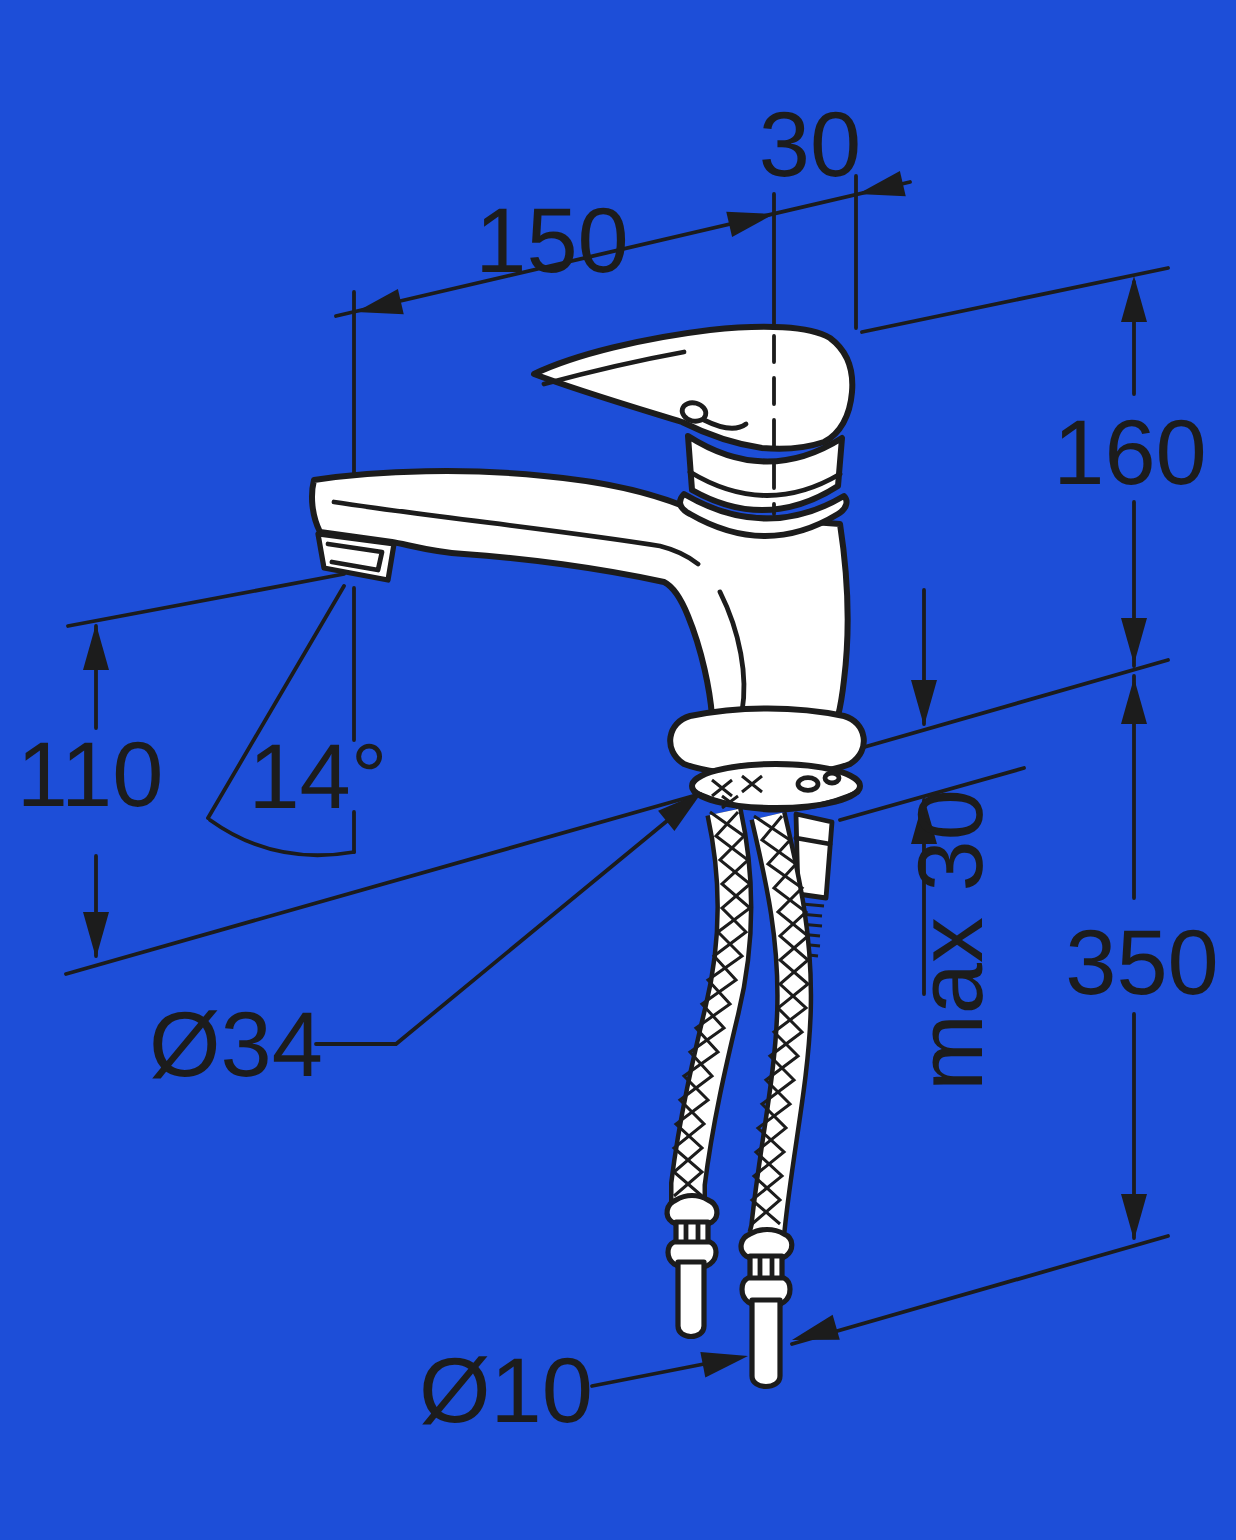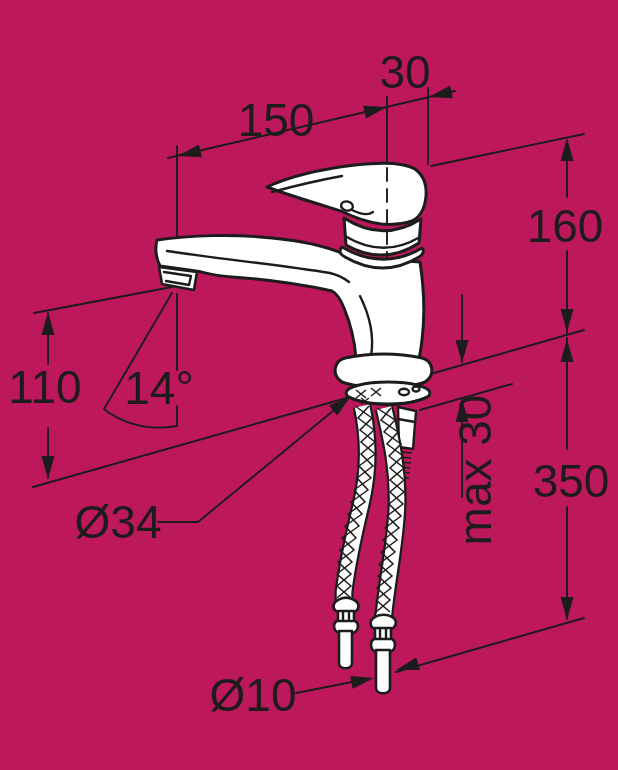--- a/index.html
+++ b/index.html
@@ -1,17 +1,17 @@
 <!DOCTYPE html>
 <html><head>
 <meta charset="utf-8">
 <style>
   html,body { margin:0; padding:0; background:#ffffff; }
   .stage {
-    width:618px; height:770px; background:#be185d;
+    width:618px; height:770px; background:#1d4ed8;
     position:relative; overflow:hidden;
     font-family:"Liberation Sans", sans-serif;
   }
   svg { display:block; }
   .outline  { fill:#ffffff; stroke:#1c1c1c; stroke-width:3;   stroke-linejoin:round; stroke-linecap:round; }
   .stroke2  { fill:none;    stroke:#1c1c1c; stroke-width:2.4; stroke-linejoin:round; stroke-linecap:round; }
   .dim      { fill:none;    stroke:#1c1c1c; stroke-width:1.9; stroke-linecap:round; }
   .dashed   { stroke-dasharray:13 8; }
   .braid    { fill:none;    stroke:#1c1c1c; stroke-width:1.5; stroke-linejoin:miter; }
   .tubeOut  { fill:none;    stroke:#1c1c1c; stroke-width:19; }

